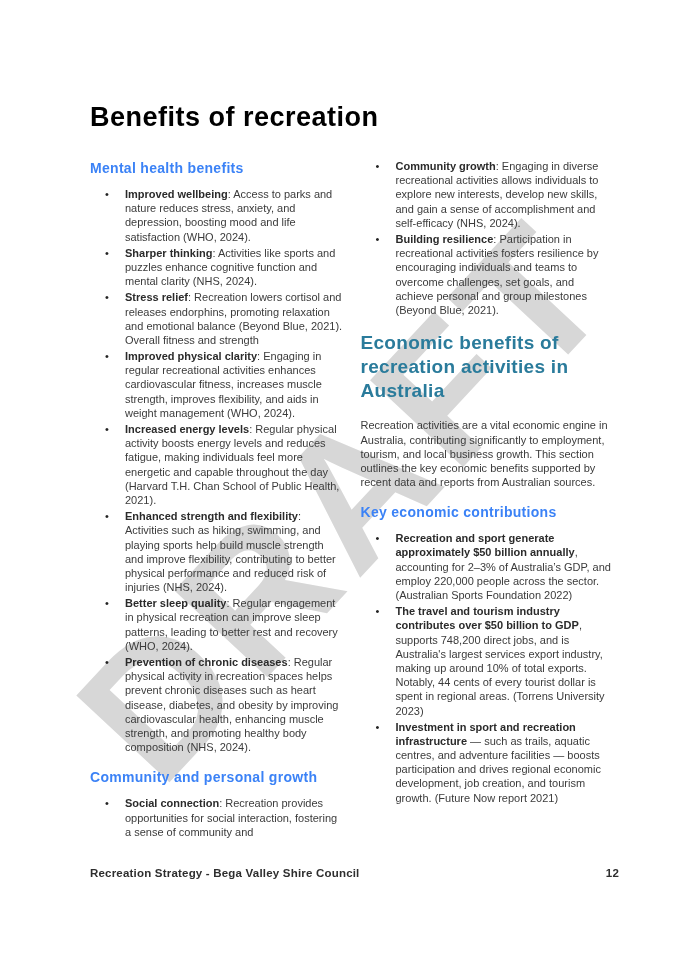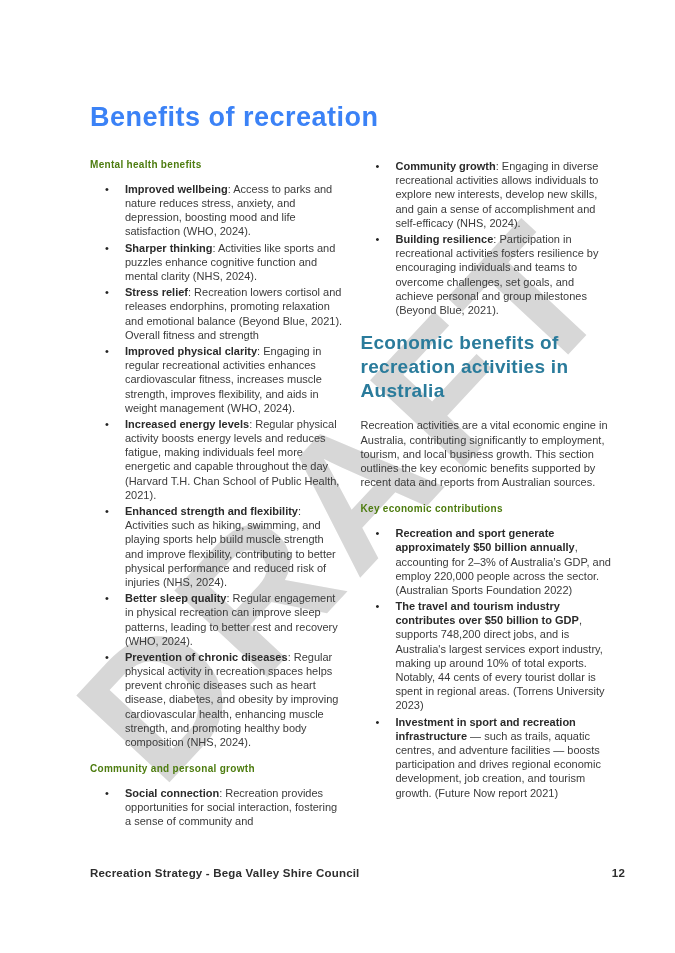--- a/index.html
+++ b/index.html
@@ -25,39 +25,39 @@
   .content{
     position:relative;
     z-index:1;
     padding:102px 62px 0 90px;
   }
   .title{
     margin:0 0 26px 0;
     font-size:27px;
     font-weight:700;
     letter-spacing:0.5px;
-    color:#3b82f6;
+    color:#000000;
   }
   .columns{
     display:flex;
     gap:18px;
   }
   .col{
     flex:1 1 0;
     min-width:0;
     font-size:11px;
     line-height:1.29;
     color:#3b3b3b;
   }
   .subhead{
     margin:14px 0 10px 0;
-    font-size:10px;
+    font-size:14px;
     font-weight:700;
     letter-spacing:0.3px;
-    color:#4d7c0f;
+    color:#3b82f6;
   }
   .subhead.first{margin-top:0;}
   .h2{
     margin:14px 0 10px 0;
     font-size:19px;
     line-height:1.25;
     font-weight:700;
     letter-spacing:0.3px;
     color:#2a7b9b;
   }
@@ -70,21 +70,21 @@
   .bullet .marker{
     position:absolute;
     left:15px;top:0;
     font-size:11px;
     color:#222;
   }
   .bullet .lead{font-weight:700;color:#2b2b2b;}
   .continuation{margin-bottom:2px;}
   .footer{
     position:absolute;
-    left:90px;right:50px;bottom:74px;
+    left:90px;right:56px;bottom:74px;
     display:flex;
     justify-content:space-between;
     align-items:baseline;
     font-size:11.5px;
     font-weight:700;
     letter-spacing:0.2px;
     color:#2e2e2e;
     z-index:1;
   }
 </style>

